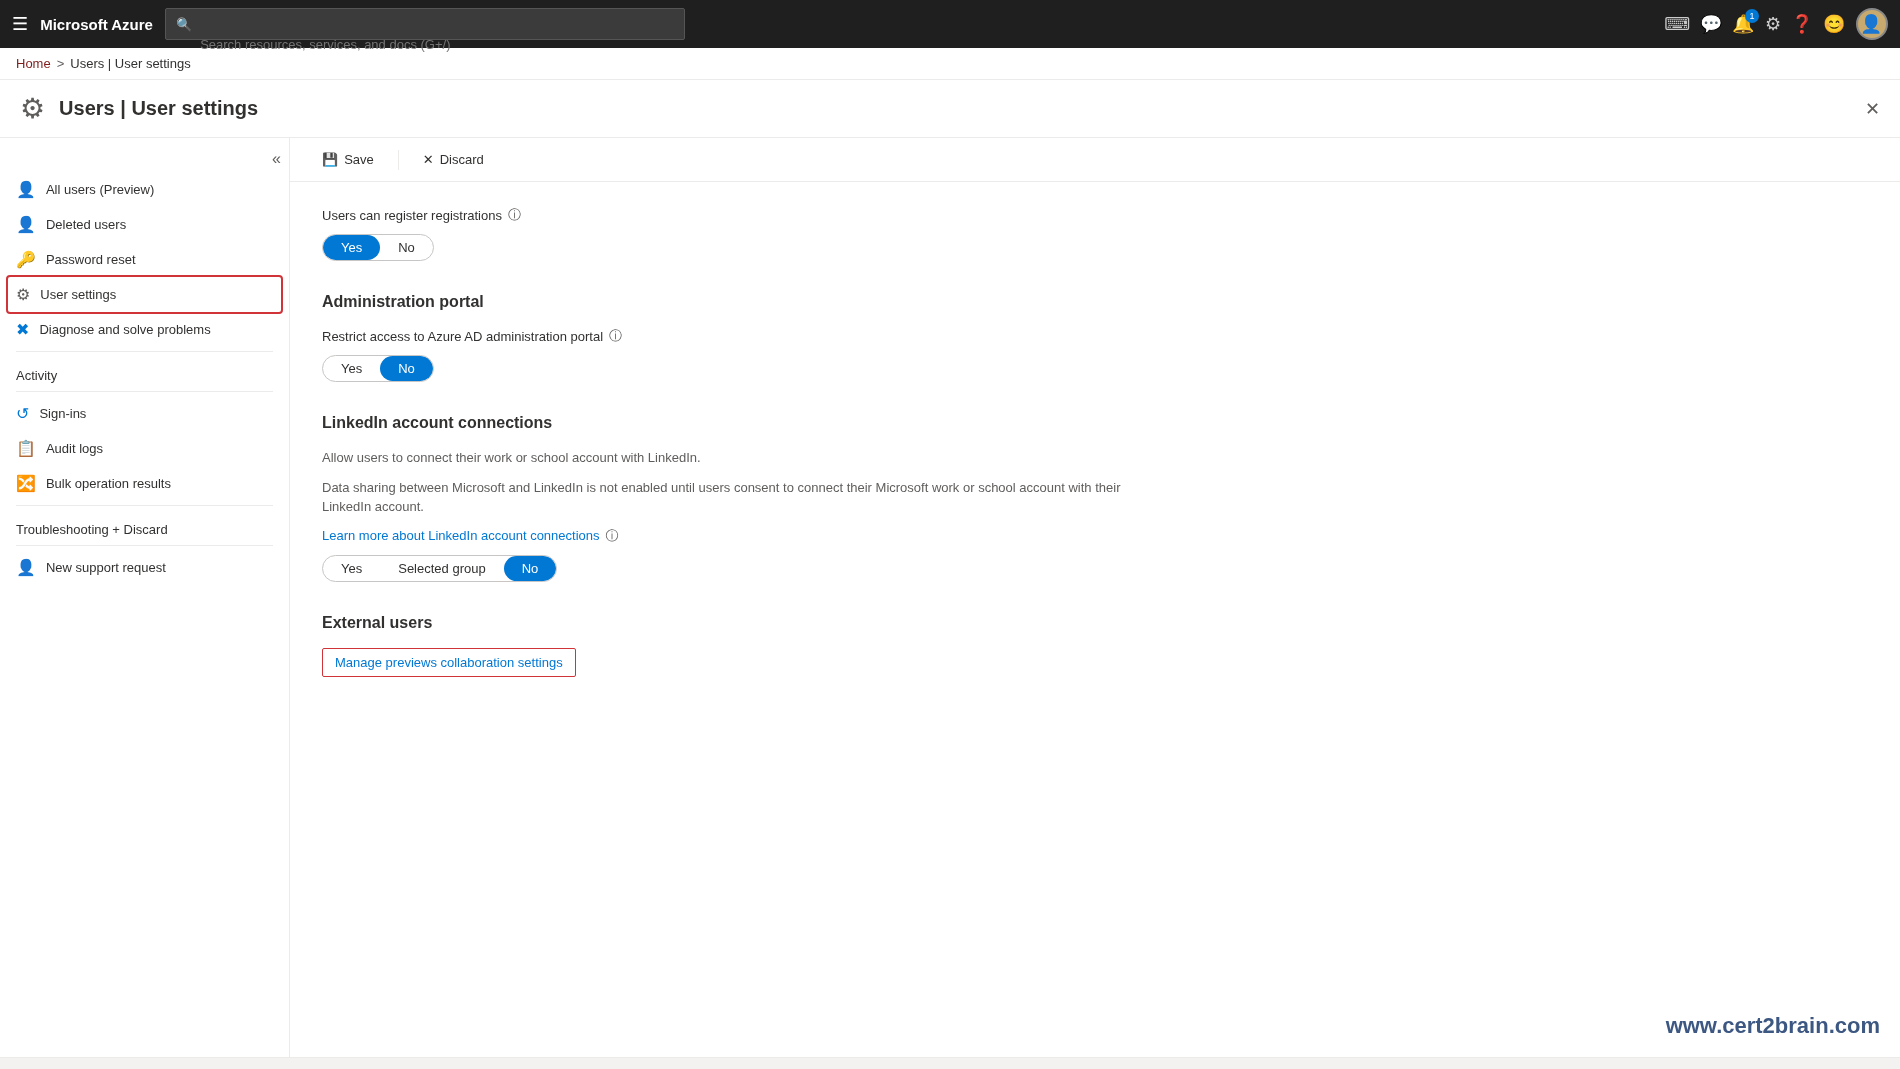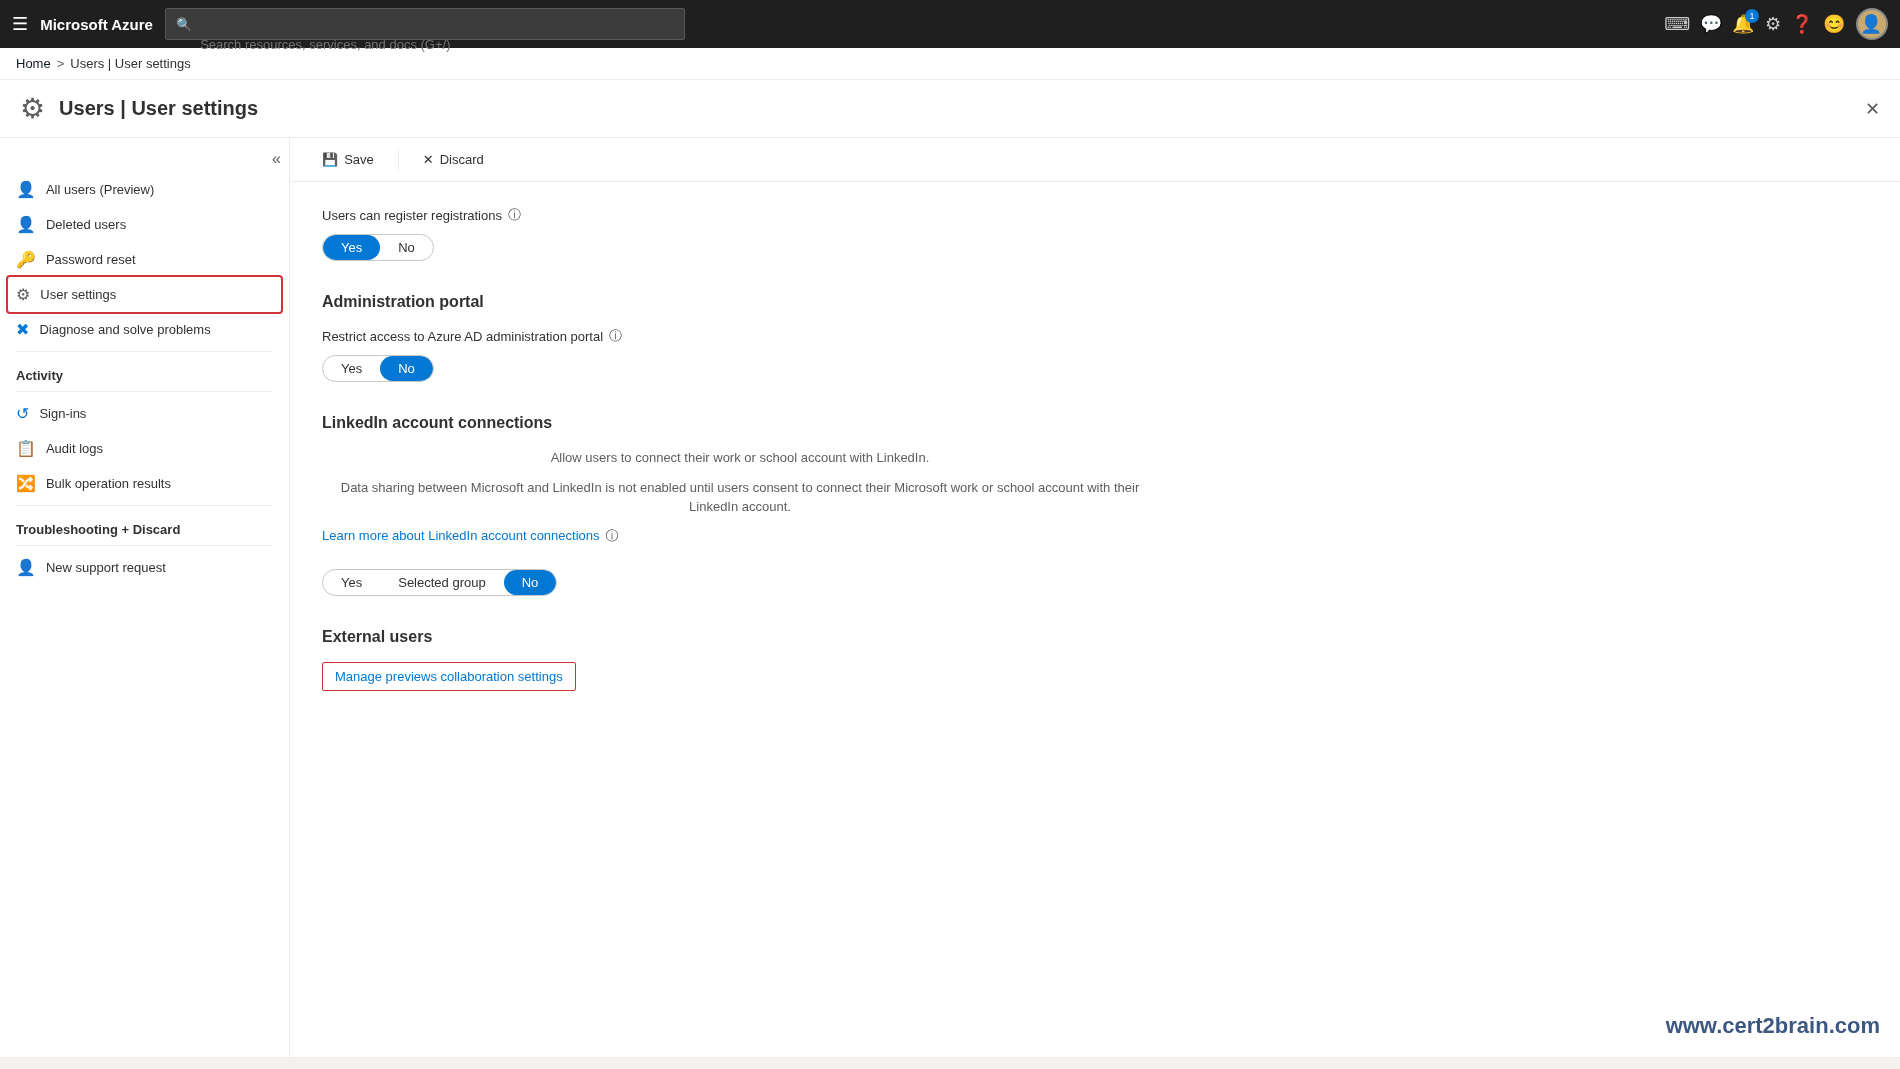--- a/index.html
+++ b/index.html
@@ -30,21 +30,21 @@
     .topbar-avatar {
       width: 32px; height: 32px; border-radius: 50%; background: #c8a96e;
       border: 2px solid #888; cursor: pointer; overflow: hidden; display: flex; align-items: center; justify-content: center;
     }
 
     
     .breadcrumb {
       height: 32px; background: #fff; display: flex; align-items: center;
       padding: 0 16px; gap: 6px; font-size: 13px; border-bottom: 1px solid #edebe9;
     }
-    .breadcrumb-home { color: #0f172a; cursor: pointer; }
+    .breadcrumb-home { color: #7f1d1d; cursor: pointer; }
     .breadcrumb-sep { color: #605e5c; }
     .breadcrumb-current { color: #323130; }
 
     
     .page-header {
       background: #fff; display: flex; align-items: center; padding: 12px 20px;
       border-bottom: 1px solid #edebe9; gap: 14px;
     }
     .page-header-icon { font-size: 28px; color: #605e5c; }
     .page-header-title { font-size: 20px; font-weight: 600; color: #323130; }
@@ -60,21 +60,21 @@
     }
     .sidebar-collapse { display: flex; justify-content: flex-end; padding: 4px 8px; }
     .sidebar-collapse-btn { color: #605e5c; cursor: pointer; font-size: 16px; background: none; border: none; }
     .sidebar-item {
       display: flex; align-items: center; padding: 8px 16px; cursor: pointer;
       gap: 10px; color: #323130; font-size: 13px;
     }
     .sidebar-item.active { background: #fff; outline: 2px solid #d13438; border-radius: 2px; margin: 0 8px; padding: 8px 8px; }
     .sidebar-item-icon { font-size: 16px; flex-shrink: 0; }
     .sidebar-section-label {
-      font-size: 13px; font-weight: 700; color: #323130;
+      font-size: 13px; font-weight: 400; color: #323130;
       padding: 12px 16px 4px 16px;
     }
     .sidebar-divider { border: none; border-top: 1px solid #edebe9; margin: 4px 16px; }
 
     
     .content-area { flex: 1; overflow-y: auto; background: #fff; }
     .content-toolbar {
       display: flex; align-items: center; padding: 10px 24px; gap: 16px;
       border-bottom: 1px solid #edebe9; background: #fff; position: sticky; top: 0; z-index: 10;
     }
@@ -83,21 +83,21 @@
       cursor: pointer; font-size: 13px; color: #323130; padding: 4px 8px;
     }
     .toolbar-sep { width: 1px; height: 20px; background: #edebe9; }
 
     .content-inner { padding: 24px 32px; max-width: 900px; }
 
     
     .section { margin-bottom: 32px; }
     .section-title { font-size: 16px; font-weight: 600; color: #323130; margin-bottom: 16px; }
     .section-label { font-size: 13px; color: #323130; margin-bottom: 10px; display: flex; align-items: center; gap: 6px; }
-    .section-desc { font-size: 13px; color: #605e5c; margin-bottom: 10px; line-height: 1.5; text-align: center; }
+    .section-desc { font-size: 13px; color: #605e5c; margin-bottom: 10px; line-height: 1.5; }
 
     
     .toggle-group {
       display: inline-flex; border: 1px solid #c8c6c4; border-radius: 20px; overflow: hidden;
       background: #fff;
     }
     .toggle-option {
       padding: 5px 18px; font-size: 13px; cursor: pointer; color: #323130;
       background: transparent; border: none; border-radius: 0;
     }
@@ -263,21 +263,21 @@
         <div class="toggle-group">
           <button class="toggle-option">Yes</button>
           <button class="toggle-option active">No</button>
         </div>
       </div>
 
       <div class="section">
         <div class="section-title">LinkedIn account connections</div>
         <div class="section-desc">Allow users to connect their work or school account with LinkedIn.</div>
         <div class="section-desc">Data sharing between Microsoft and LinkedIn is not enabled until users consent to connect their Microsoft work or school account with their LinkedIn account.</div>
-        <div style="display:flex;align-items:center;gap:6px;margin-bottom:24px;">
+        <div style="display:flex;align-items:center;gap:6px;margin-bottom:10px;">
           <a class="link">Learn more about LinkedIn account connections</a>
           <span class="info-icon">ⓘ</span>
         </div>
         <div class="toggle-group">
           <button class="toggle-option">Yes</button>
           <button class="toggle-option">Selected group</button>
           <button class="toggle-option active">No</button>
         </div>
       </div>
 

